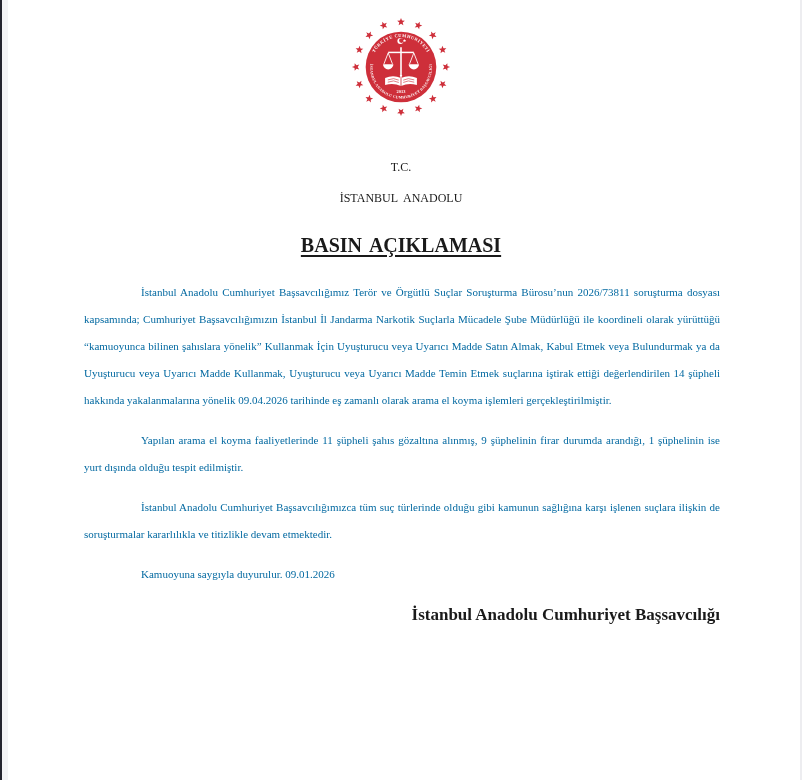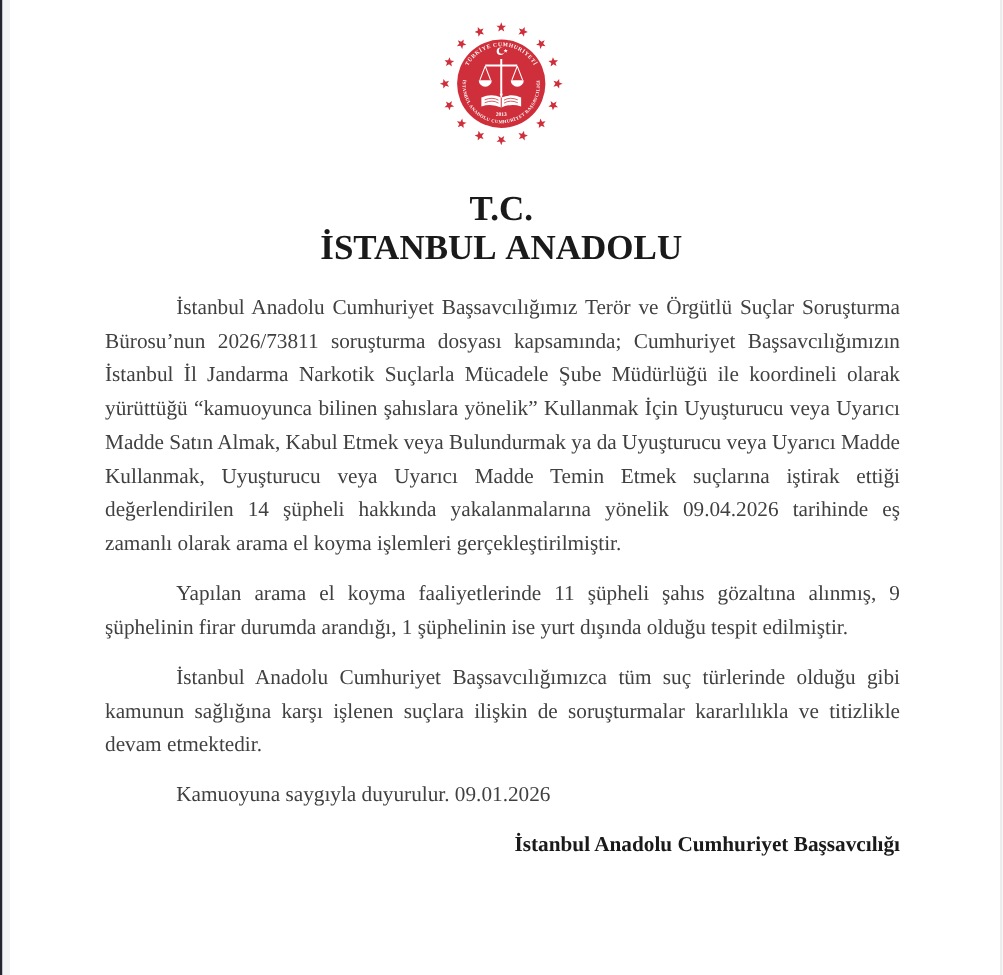--- a/index.html
+++ b/index.html
@@ -24,43 +24,43 @@
   }
   .page { position: relative; width: 100%; height: 100%; }
   .emblem-wrap {
     display: flex; justify-content: center;
     padding-top: 14px;
   }
   .doc-header {
     margin-top: 32px;
     text-align: center;
     color: #1a1a1a;
-    font-weight: bold;
-    font-size: 28px;
+    font-weight: normal;
+    font-size: 12px;
     line-height: 31px;
     word-spacing: 3px;
   }
   .doc-title {
     margin-top: 16px;
     text-align: center;
     color: #1a1a1a;
     font-weight: bold;
     font-size: 20px;
     line-height: 31px;
     word-spacing: 3px;
   }
   .doc-title span {
     text-decoration: underline;
     text-decoration-thickness: 2px;
     text-underline-offset: 3px;
   }
   .content {
     margin: 18px 82px 0 84px;
-    color: #404040;
-    font-size: 17px;
+    color: #0369a1;
+    font-size: 11px;
     line-height: 27px;
   }
   .content p {
     margin: 0 0 13px 0;
     text-align: justify;
     text-indent: 57px;
   }
   .content p.closing { text-align: left; }
   .signature {
     margin: 7px 82px 0 84px;
@@ -138,20 +138,23 @@
       </g>
       <text x="60" y="89.5" font-size="5" font-weight="bold" text-anchor="middle" fill="#ffffff">2013</text>
     </svg>
   </div>
 
   <div class="doc-header">
     <div>T.C.</div>
     <div>İSTANBUL ANADOLU</div>
   </div>
 
+  <div class="doc-title">
+    <span>BASIN AÇIKLAMASI</span>
+  </div>
 
   <div class="content">
     <p>İstanbul Anadolu Cumhuriyet Başsavcılığımız Terör ve Örgütlü Suçlar Soruşturma Bürosu’nun 2026/73811 soruşturma dosyası kapsamında; Cumhuriyet Başsavcılığımızın İstanbul İl Jandarma Narkotik Suçlarla Mücadele Şube Müdürlüğü ile koordineli olarak yürüttüğü “kamuoyunca bilinen şahıslara yönelik” Kullanmak İçin Uyuşturucu veya Uyarıcı Madde Satın Almak, Kabul Etmek veya Bulundurmak ya da Uyuşturucu veya Uyarıcı Madde Kullanmak, Uyuşturucu veya Uyarıcı Madde Temin Etmek suçlarına iştirak ettiği değerlendirilen 14 şüpheli hakkında yakalanmalarına yönelik 09.04.2026 tarihinde eş zamanlı olarak arama el koyma işlemleri gerçekleştirilmiştir.</p>
     <p>Yapılan arama el koyma faaliyetlerinde 11 şüpheli şahıs gözaltına alınmış, 9 şüphelinin firar durumda arandığı, 1 şüphelinin ise yurt dışında olduğu tespit edilmiştir.</p>
     <p>İstanbul Anadolu Cumhuriyet Başsavcılığımızca tüm suç türlerinde olduğu gibi kamunun sağlığına karşı işlenen suçlara ilişkin de soruşturmalar kararlılıkla ve titizlikle devam etmektedir.</p>
     <p class="closing">Kamuoyuna saygıyla duyurulur. 09.01.2026</p>
   </div>
 
   <div class="signature">İstanbul Anadolu Cumhuriyet Başsavcılığı</div>
 </div>

